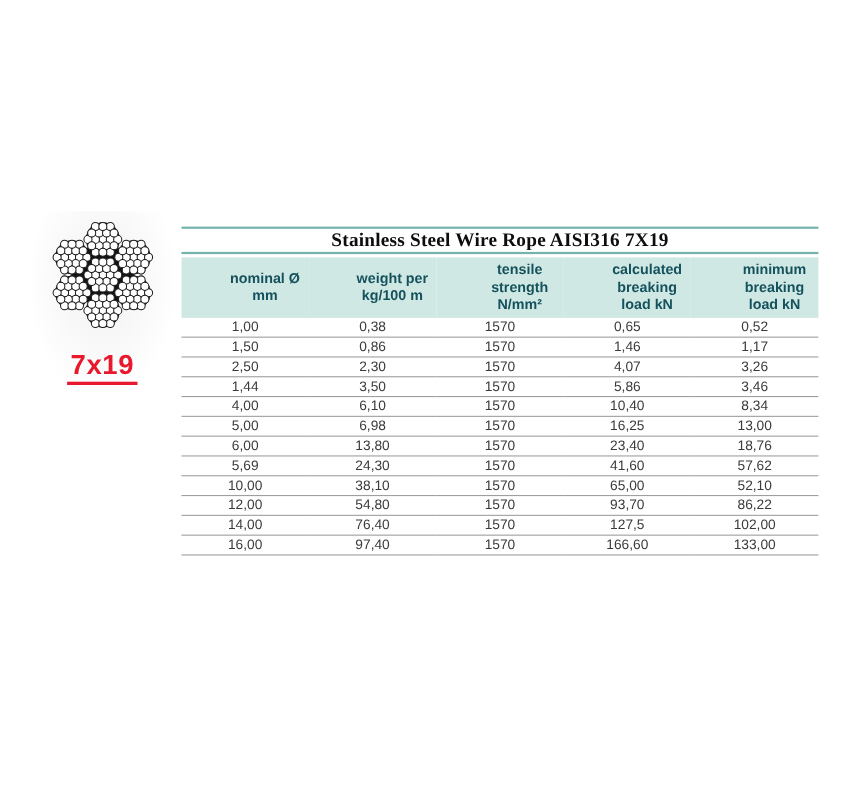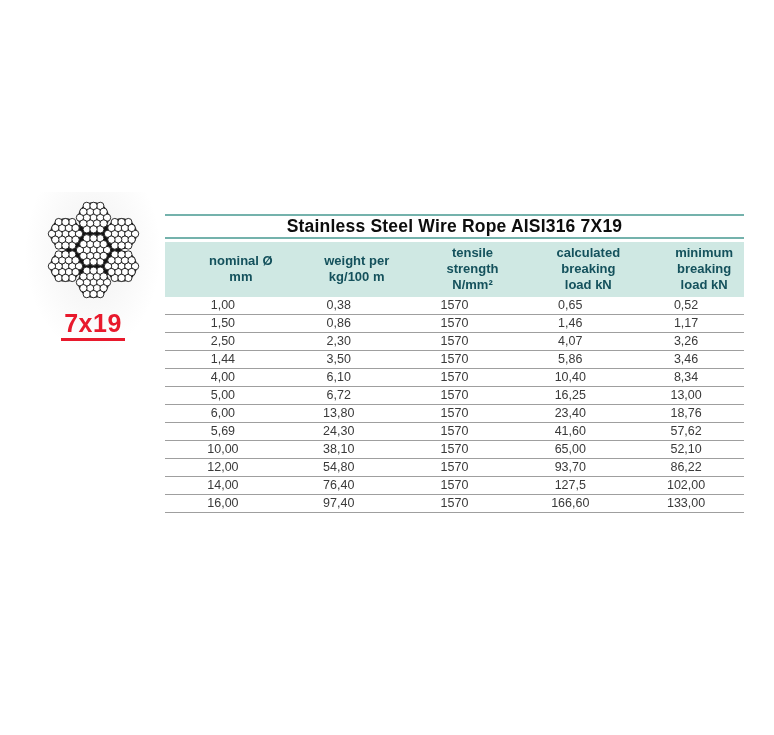--- a/index.html
+++ b/index.html
@@ -9,36 +9,36 @@
   }
 
   
   .rope-figure{
     position:absolute;left:26px;top:192px;width:134px;margin:0;
     text-align:center;
     background:radial-gradient(ellipse at 50% 38%, rgba(110,110,110,0.10), rgba(255,255,255,0) 72%);
     padding:6px 0 10px 0;
   }
   .rope-figure svg{display:block;margin:0 auto;}
-  .rope-caption{margin-top:9px;text-decoration:underline;}
+  .rope-caption{margin-top:18px;text-decoration:underline;}
   .rope-label{
     display:inline-block;
     color:var(--label-red,#e8192c);
     font-size:25px;font-weight:bold;letter-spacing:0.5px;
     border-bottom:3px solid var(--label-red,#e8192c);
     padding:0 3px 2px 3px;line-height:25px;
   }
 
   
   .datasheet{position:absolute;left:165px;top:206px;width:579px;}
   .title-block{
-    margin-top:8px;
     border-top:2px solid var(--accent-rule,#74b2ac);
     border-bottom:2px solid var(--accent-rule,#74b2ac);
     padding:1px 0 2px 0;
+    font-family:Liberation Serif, serif;
   }
   .table-title{
     margin:0;font-size:17.5px;line-height:18px;font-weight:bold;
     color:#0d0d0d;text-align:center;letter-spacing:0.2px;
   }
   table.spec{
     width:100%;margin-top:3px;border-collapse:collapse;table-layout:fixed;
   }
   table.spec thead th{
     background:var(--header-bg,#cfe8e3);
@@ -268,21 +268,21 @@
           </tr>
           <tr>
             <td>4,00</td>
             <td>6,10</td>
             <td>1570</td>
             <td>10,40</td>
             <td>8,34</td>
           </tr>
           <tr>
             <td>5,00</td>
-            <td>6,72</td>
+            <td>6,98</td>
             <td>1570</td>
             <td>16,25</td>
             <td>13,00</td>
           </tr>
           <tr>
             <td>6,00</td>
             <td>13,80</td>
             <td>1570</td>
             <td>23,40</td>
             <td>18,76</td>

